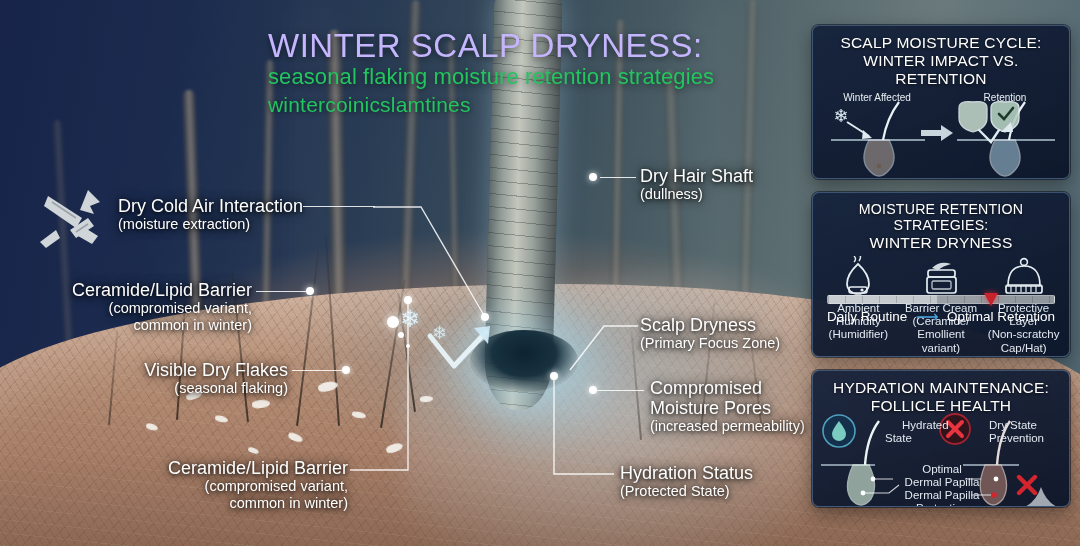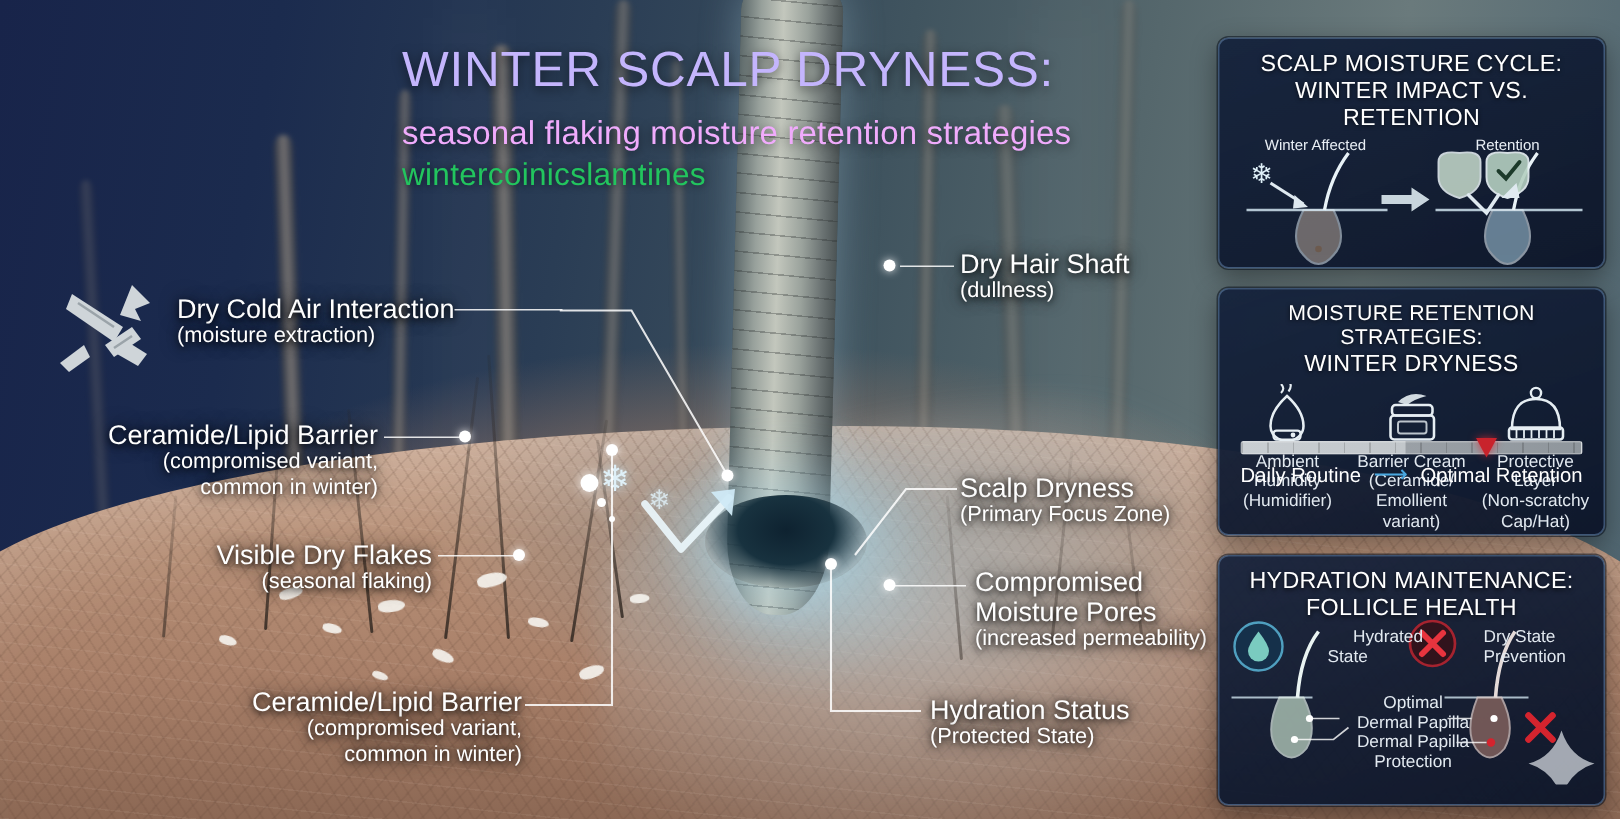--- a/index.html
+++ b/index.html
@@ -97,21 +97,21 @@
     letter-spacing:9px; text-align:center; margin-top:7px; padding-left:4px;
   }
 
   
   .title-block { position:absolute; left:268px; top:28px; }
   .title-main {
     font-size:33px; color:#c4b5fd; font-weight:400; letter-spacing:.5px; line-height:1.1;
     text-shadow:0 2px 7px rgba(0,0,0,.55);
   }
   .title-sub {
-    font-size:22px; color:#f0abfc; font-weight:400; margin-top:12px; letter-spacing:.1px;
+    font-size:22px; color:#22c55e; font-weight:400; margin-top:0; letter-spacing:.1px;
     text-shadow:0 2px 7px rgba(0,0,0,.55);
   }
   .title-site {
     font-size:21px; color:#22c55e; margin-top:3px; letter-spacing:.2px;
     text-shadow:0 1px 5px rgba(0,0,0,.5);
   }
 
   
   .callout { position:absolute; color:#fff; text-shadow:0 1px 4px rgba(0,0,0,.92), 0 0 12px rgba(0,0,0,.8); }
   .callout .ttl { font-size:18px; line-height:1.12; white-space:nowrap; }
@@ -131,21 +131,21 @@
     box-shadow:0 0 0 1px rgba(8,14,28,.55), 0 6px 18px rgba(0,0,0,.4);
     overflow:hidden;
   }
   .panel-h {
     text-align:center; color:#fff; font-size:15.5px; line-height:1.16;
     letter-spacing:.2px; padding:8px 6px 2px;
     text-shadow:0 1px 3px rgba(0,0,0,.7);
   }
   .p1 { top:25px; height:154px; }
   .p2 { top:192px; height:165px; }
-  .p3 { top:370px; height:167px; }
+  .p3 { top:370px; height:137px; }
 
   .sub-lbl { color:#e9eff5; font-size:10px; text-align:center; }
   .tiny { font-size:11.5px; color:#e2e9f0; text-align:center; line-height:1.15; }
 
   .strat-col { width:33.33%; display:flex; flex-direction:column; align-items:center; }
   .strat-row { display:flex; padding:2px 4px 0; }
 
   .slider-wrap { position:absolute; left:14px; right:14px; bottom:30px; }
   .slider-track {
     height:9px; border-radius:2px;

